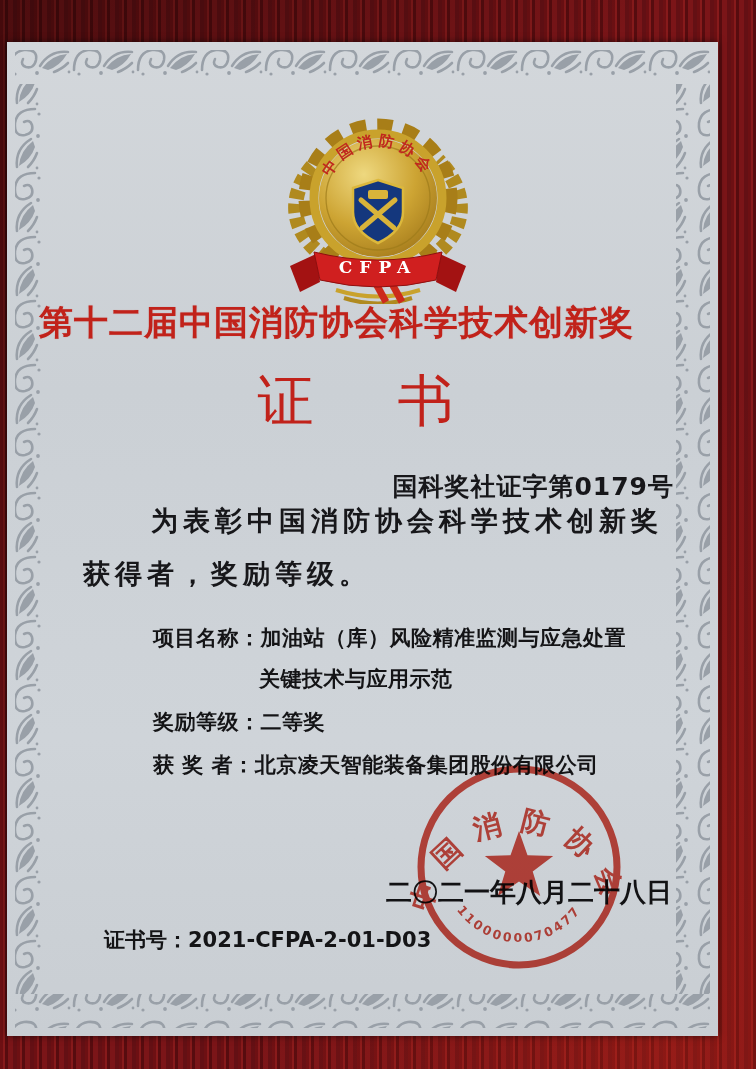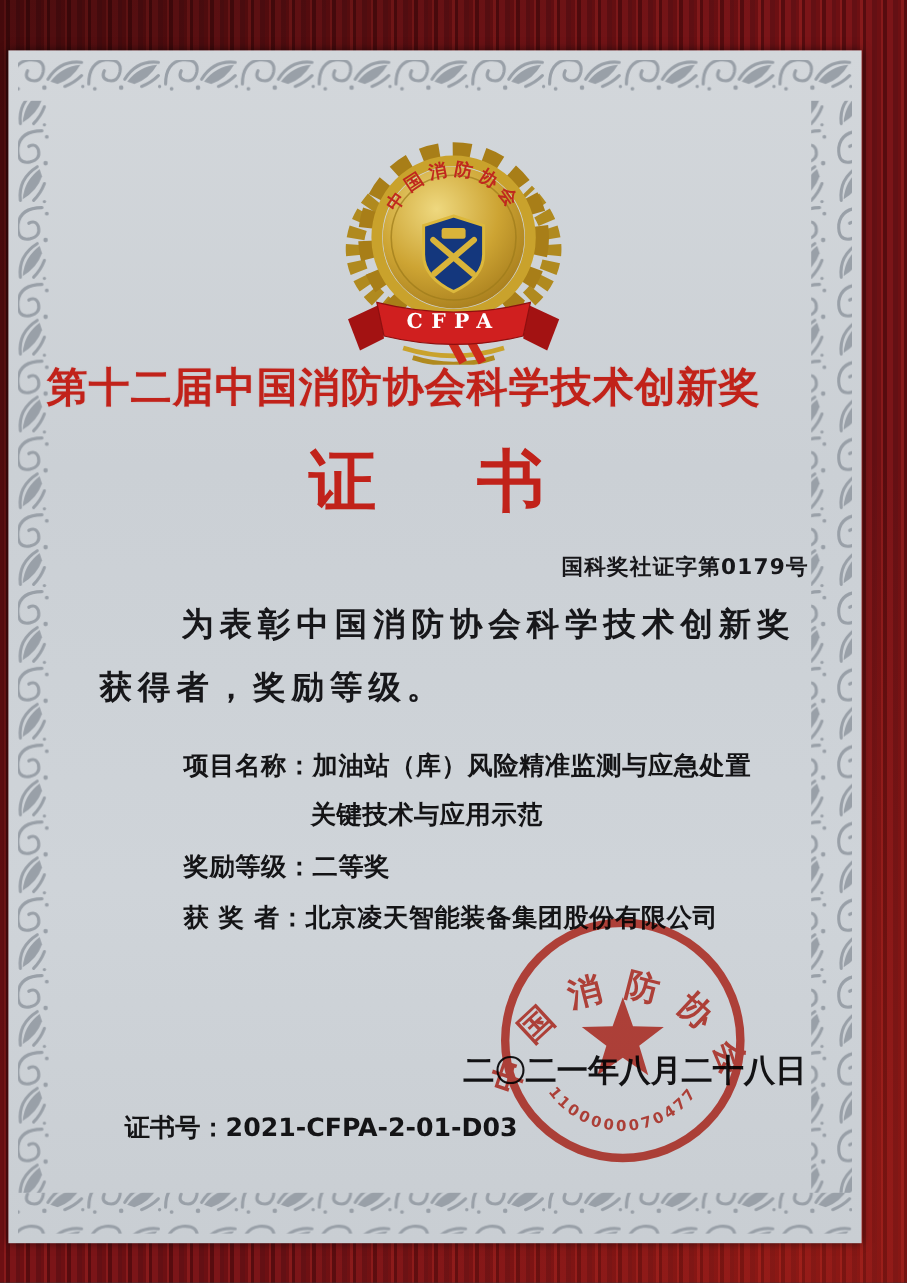--- a/index.html
+++ b/index.html
@@ -21,24 +21,24 @@
   .orn{position:absolute;inset:0;width:100%;height:100%;}
   .abs{position:absolute;}
   .title{
     left:0;top:258px;width:659px;text-align:center;
     font-family:"DejaVu Serif","Liberation Serif",serif;
     font-weight:700;font-size:34px;letter-spacing:1px;color:#c1221a;
     text-shadow:0 0 1px rgba(193,34,26,.4);
   }
   .heading{
     left:0;top:322px;width:711px;text-align:center;
-    font-weight:700;font-size:56px;letter-spacing:14px;color:#c1221a;
+    font-weight:400;font-size:56px;letter-spacing:14px;color:#c1221a;
   }
   .issue-no{
-    top:418px;right:44px;font-weight:700;font-size:18px;color:#17171a;letter-spacing:1px;
+    top:428px;right:44px;font-weight:700;font-size:25px;color:#17171a;letter-spacing:1px;
   }
   .body-text{
     left:76px;top:452px;width:580px;color:#17171a;
     font-family:"DejaVu Serif","Liberation Serif",serif;
     font-weight:600;font-size:27px;letter-spacing:5px;line-height:53px;
   }
   .body-text .indent{padding-left:52px;text-align:right;}
   .fields{left:146px;top:583px;width:540px;color:#141416;font-weight:700;font-size:21px;letter-spacing:.5px;line-height:26px;}
   .frow{display:flex;margin-bottom:15px;}
   .frow .lbl{white-space:nowrap;}

